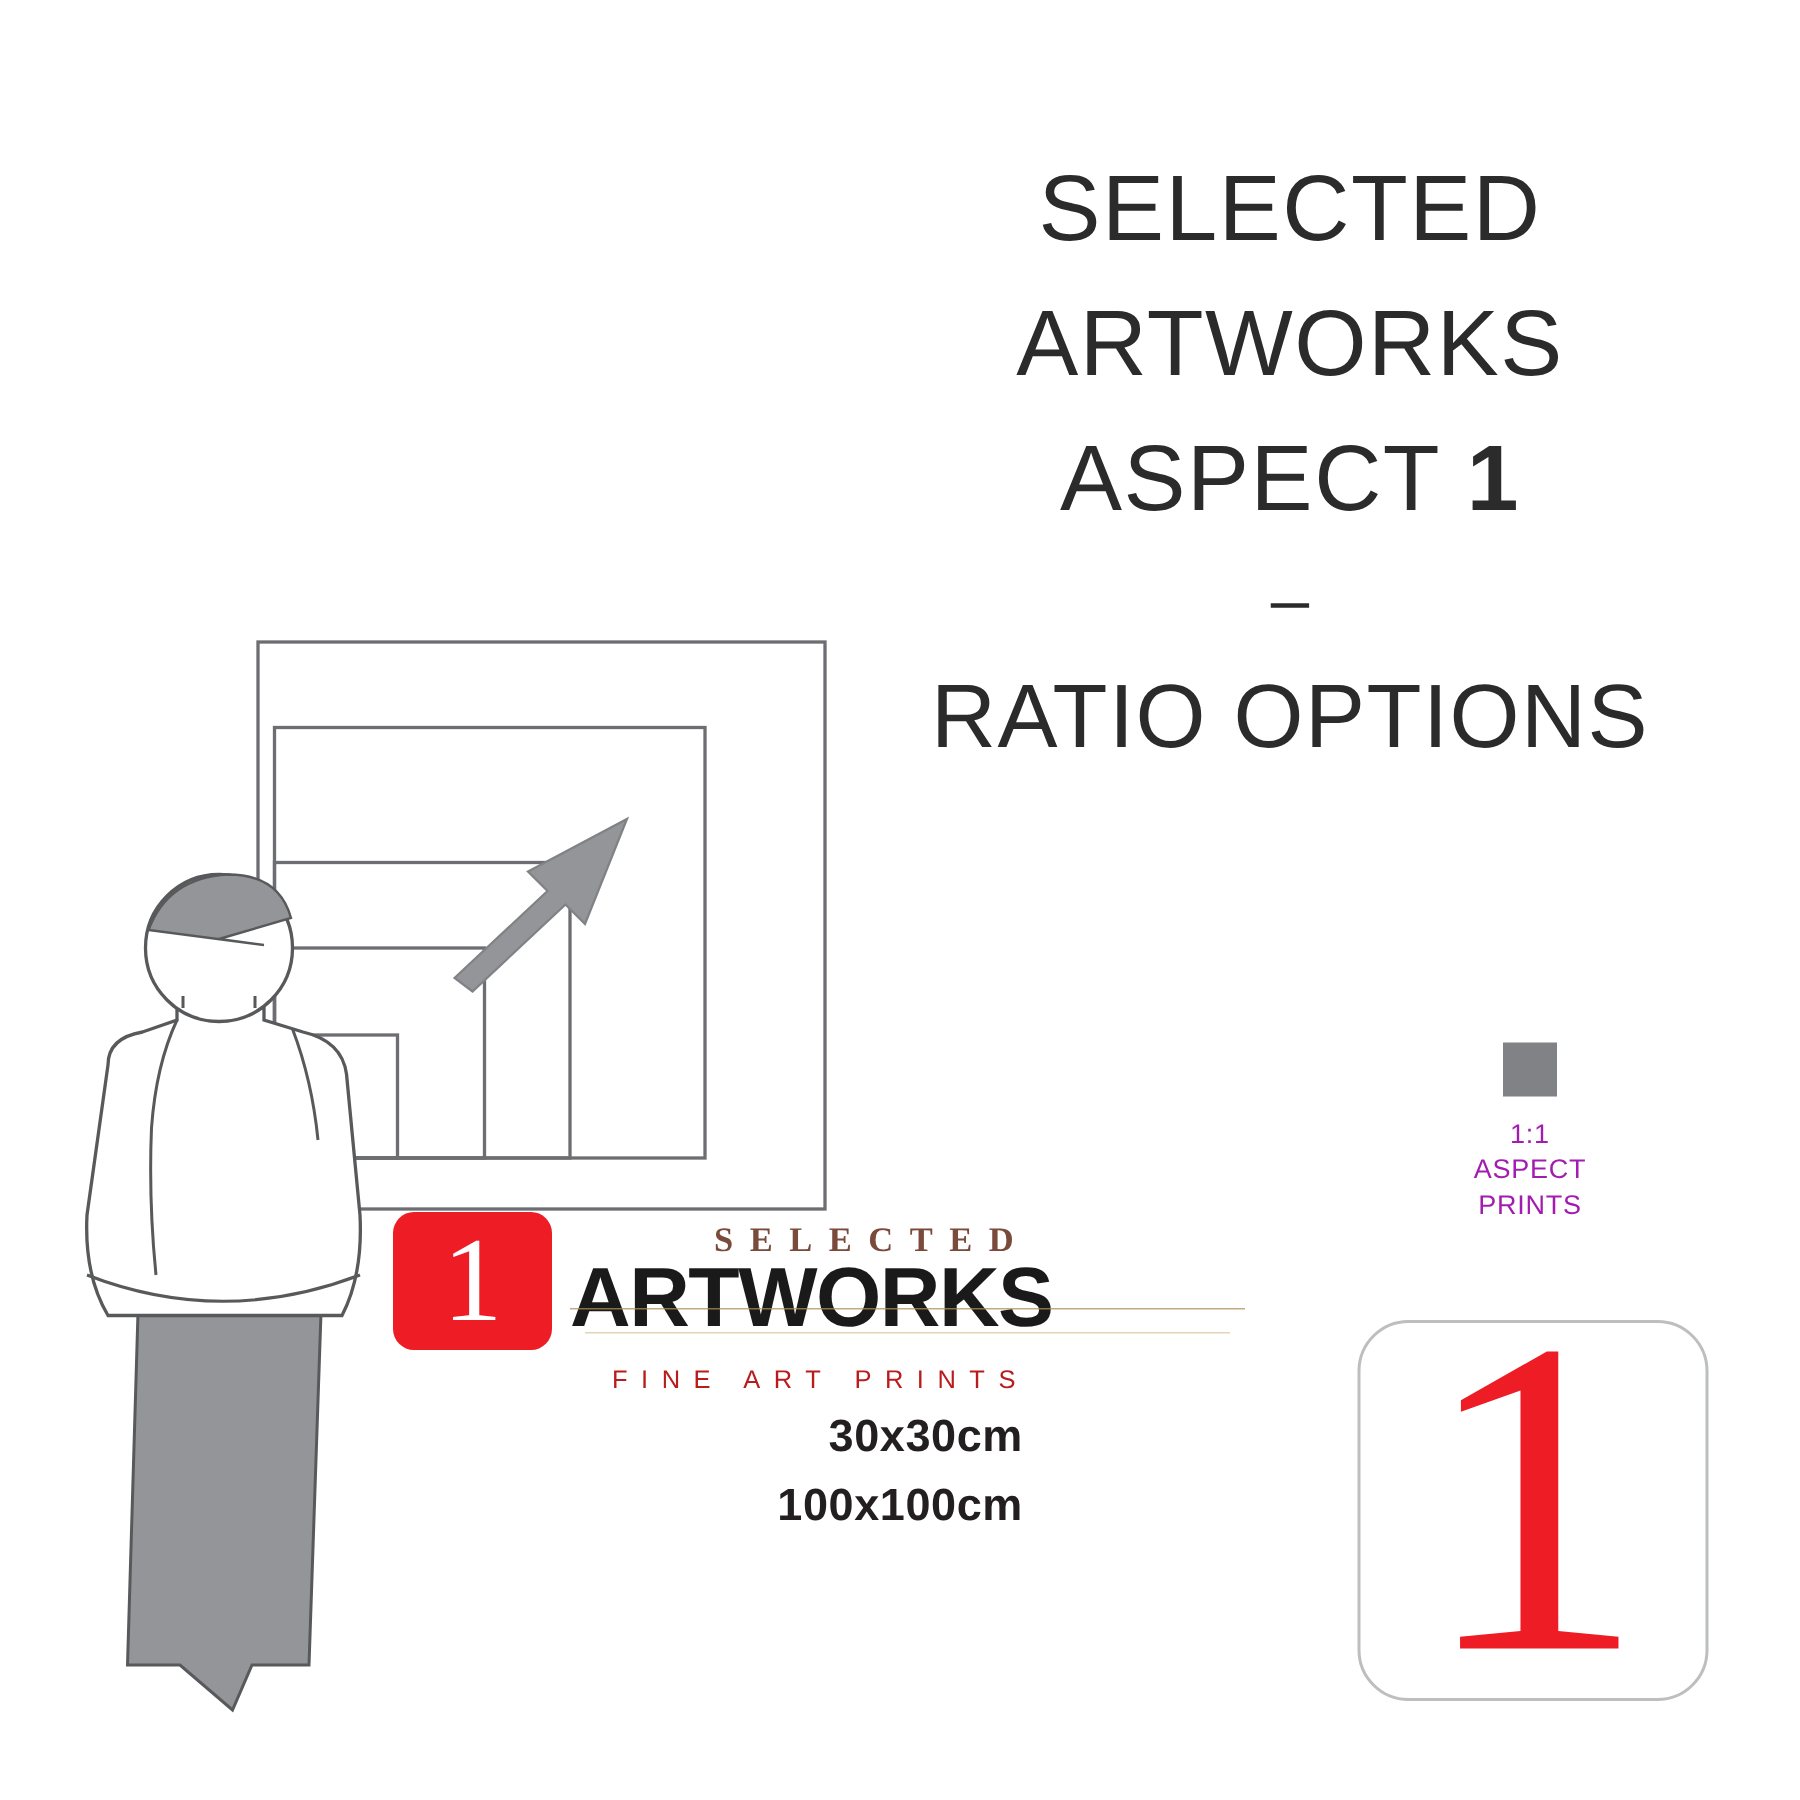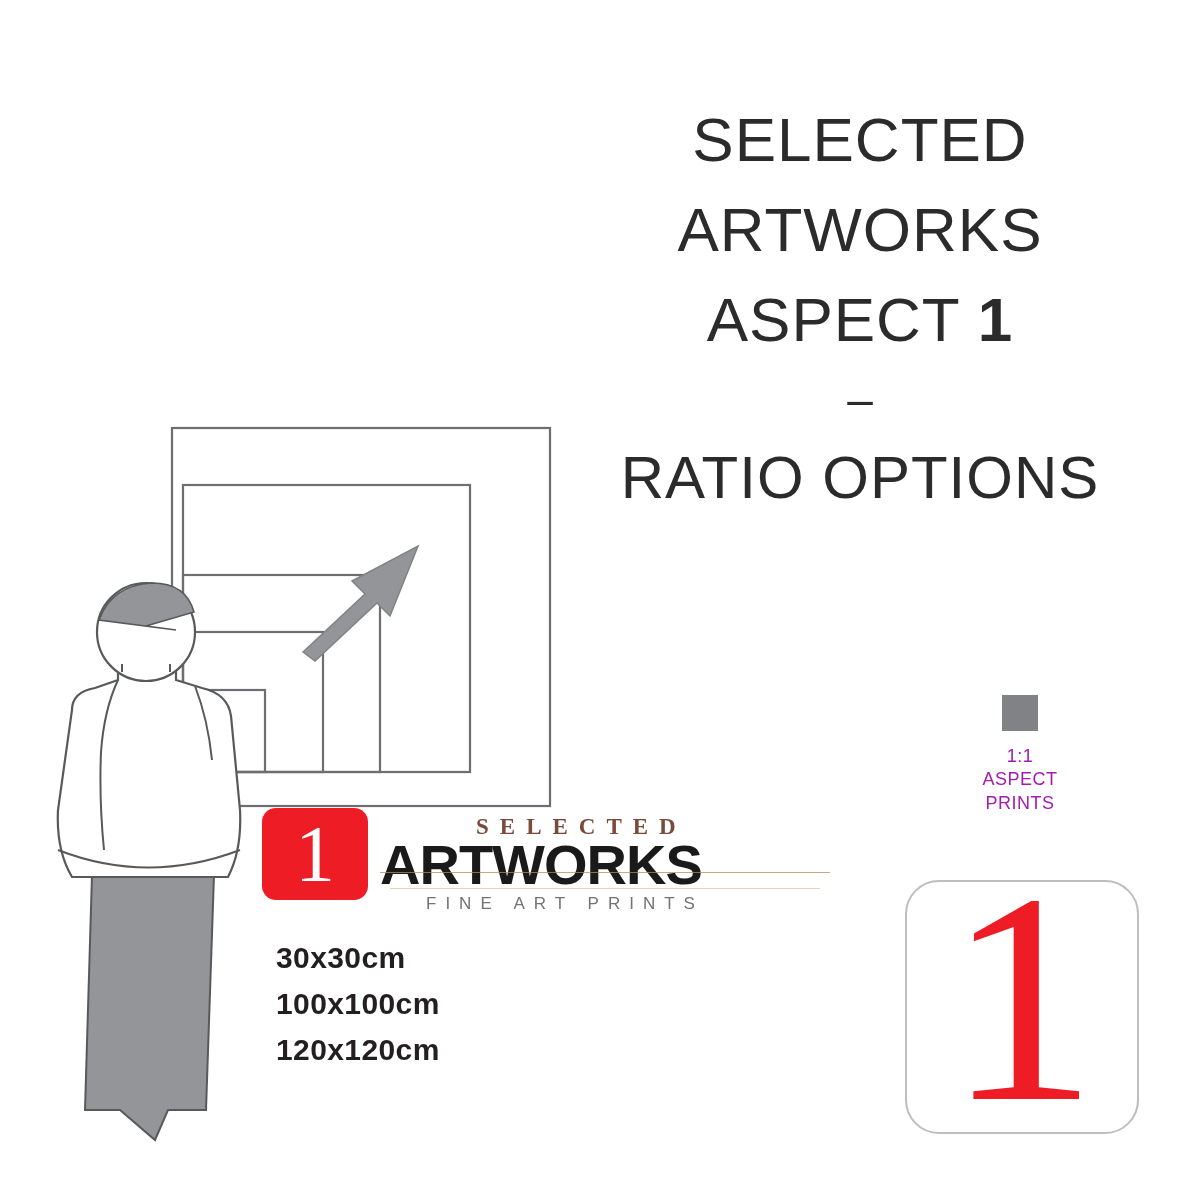--- a/index.html
+++ b/index.html
@@ -145,26 +145,25 @@
     top: 22px;
     font-size: 56px;
     letter-spacing: -1px;
     font-weight: 700;
     color: #1a1a1a;
     font-family: "Liberation Sans", sans-serif;
   }
   #logo-mark .word-fineart {
     position: absolute;
     left: 28px;
-    top: 84px;
+    top: 100px;
     font-size: 17px;
     letter-spacing: 9px;
-    color: #737373;
-    font-weight: 400;
-    margin-left: 18px;
+    color: #b91c1c;
+    font-weight: 400;
   }
   #logo-mark .streak {
     position: absolute;
     left: 0;
     top: 62px;
     width: 450px;
     height: 1px;
     background: #b08d57;
     opacity: .75;
   }
@@ -174,24 +173,24 @@
     top: 78px;
     width: 430px;
     height: 1px;
     background: #cbb27a;
     opacity: .55;
   }
 
   
   #size-list {
     position: absolute;
-    left: 276px;
+    left: 262px;
     top: 935px;
     width: 420px;
-    text-align: left;
+    text-align: right;
   }
   #size-list .size {
     font-size: 30px;
     font-weight: 700;
     line-height: 1.53;
     color: #231f20;
     letter-spacing: 0.4px;
   }
 </style>
 </head>
@@ -261,14 +260,13 @@
     <div class="word-artworks">ARTWORKS</div>
     <div class="streak"></div>
     <div class="streak2"></div>
     <div class="word-fineart">FINE ART PRINTS</div>
   </div>
 </div>
 
 <div id="size-list">
   <div class="size">30x30cm</div>
   <div class="size">100x100cm</div>
-  <div class="size">120x120cm</div>
 </div>
 
 </body></html>

